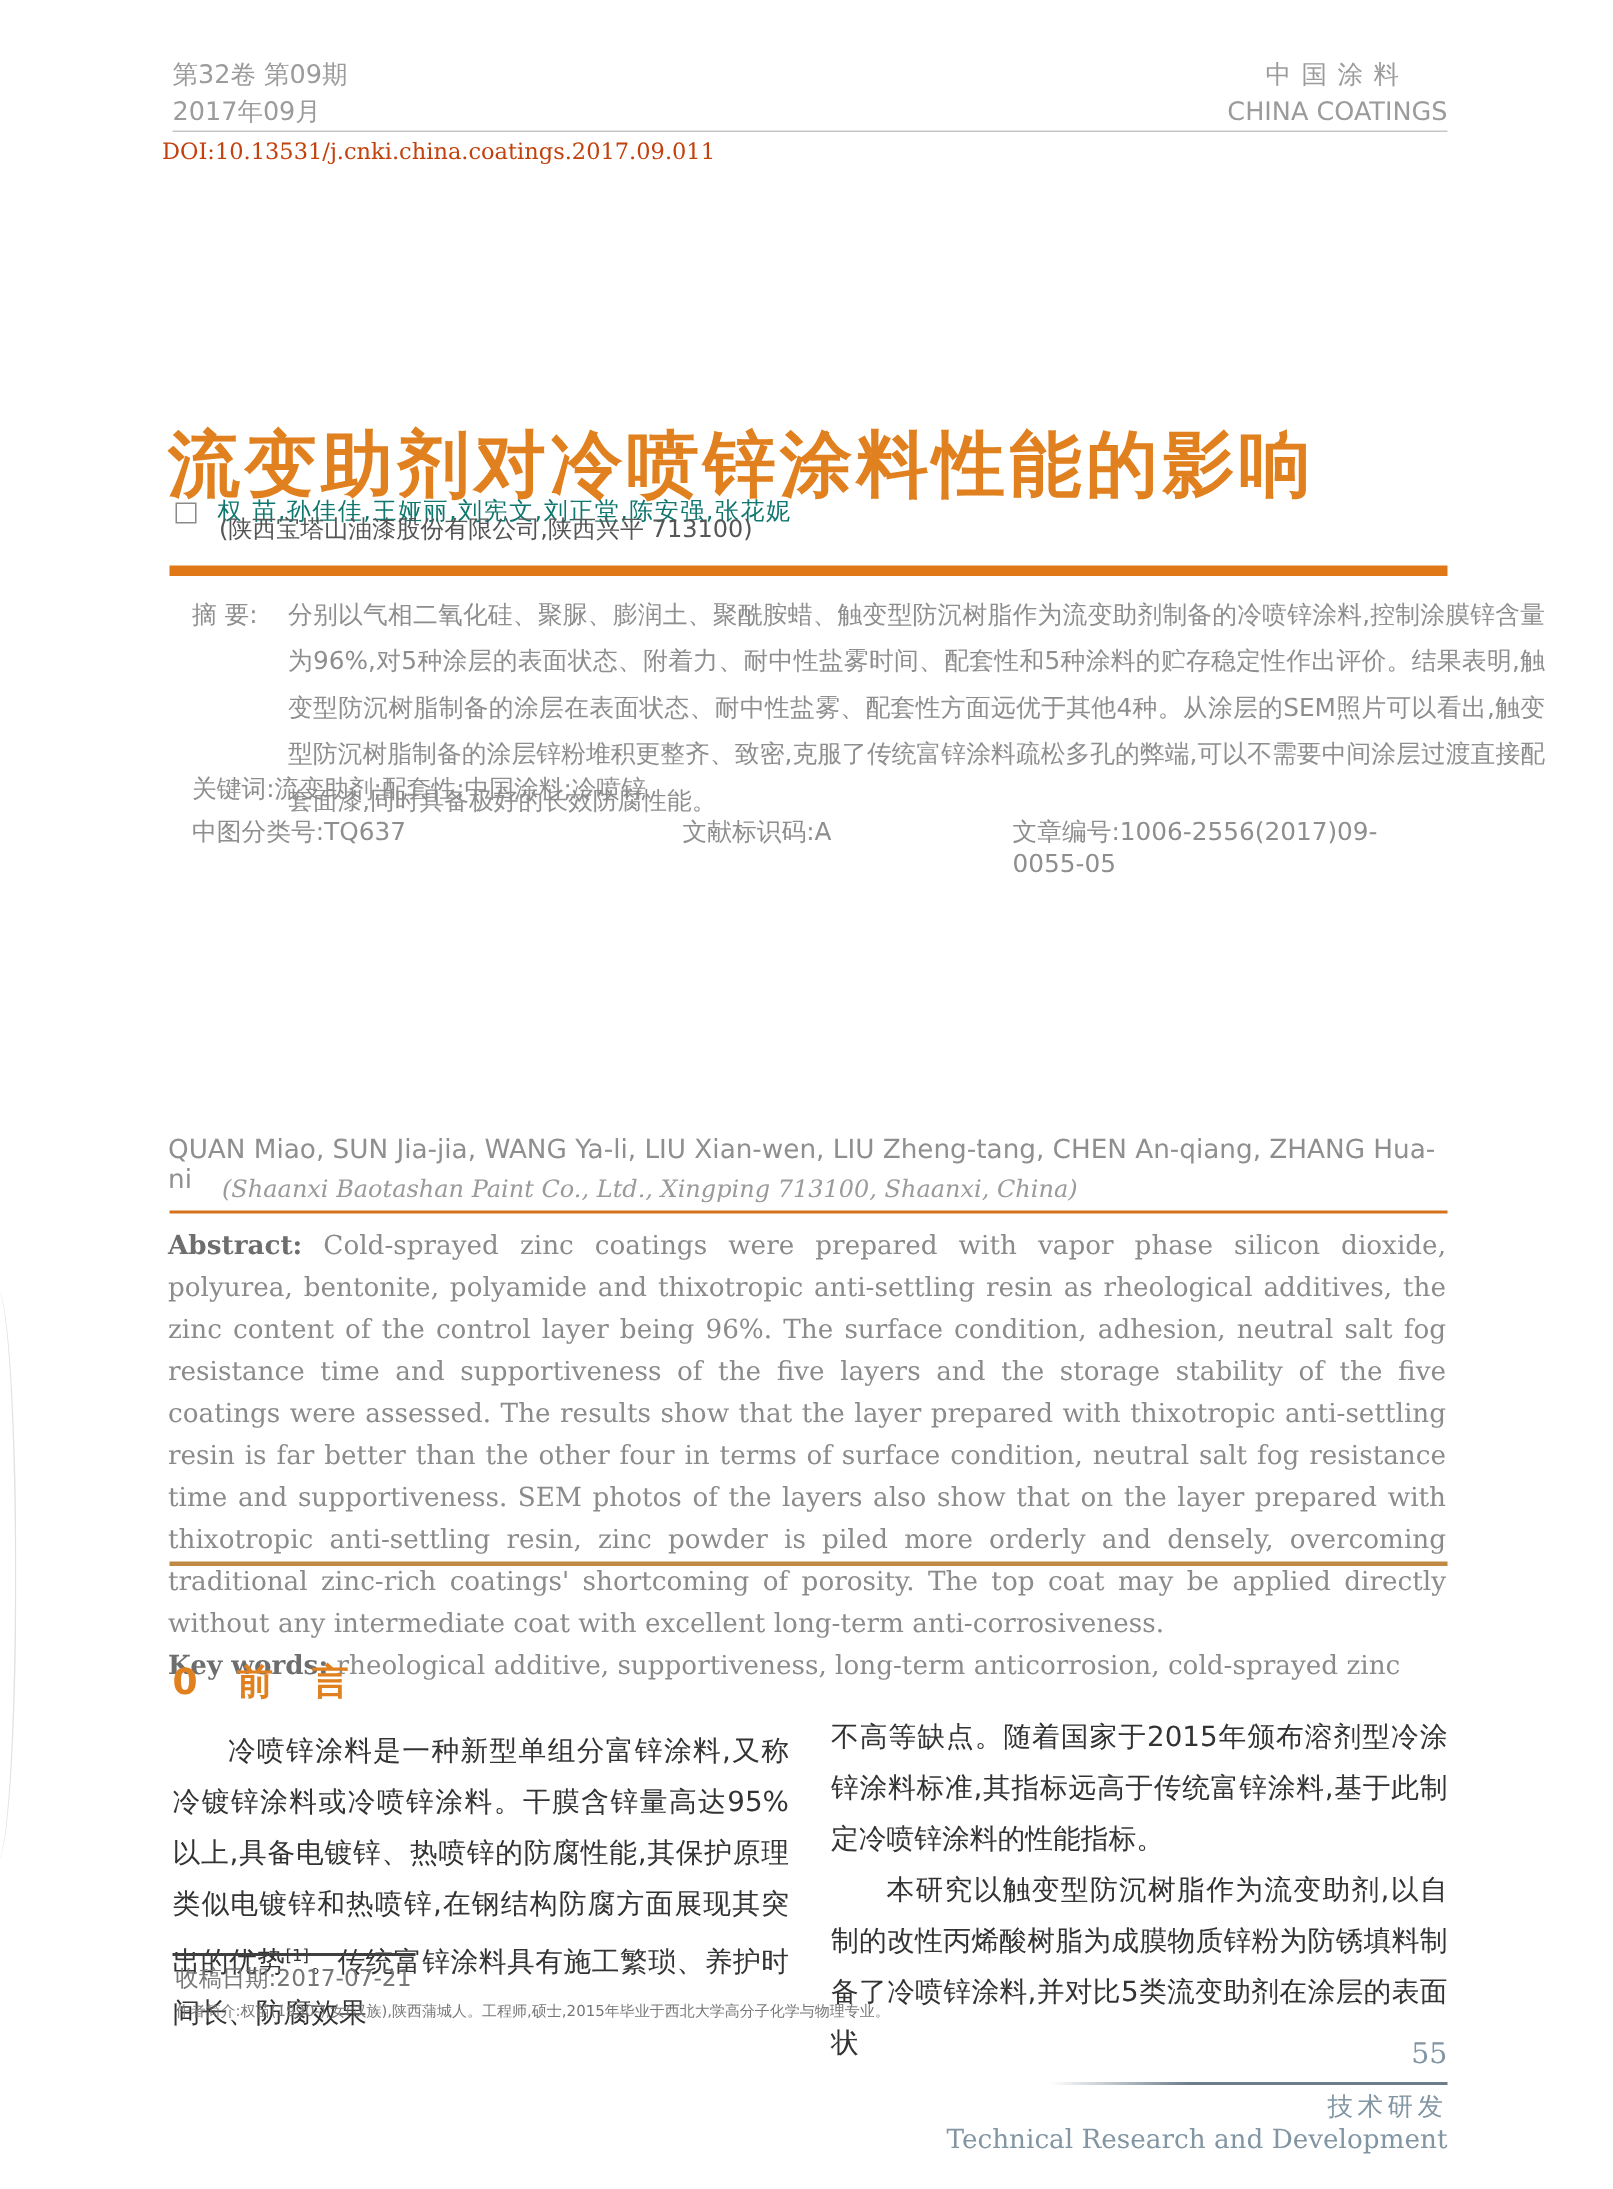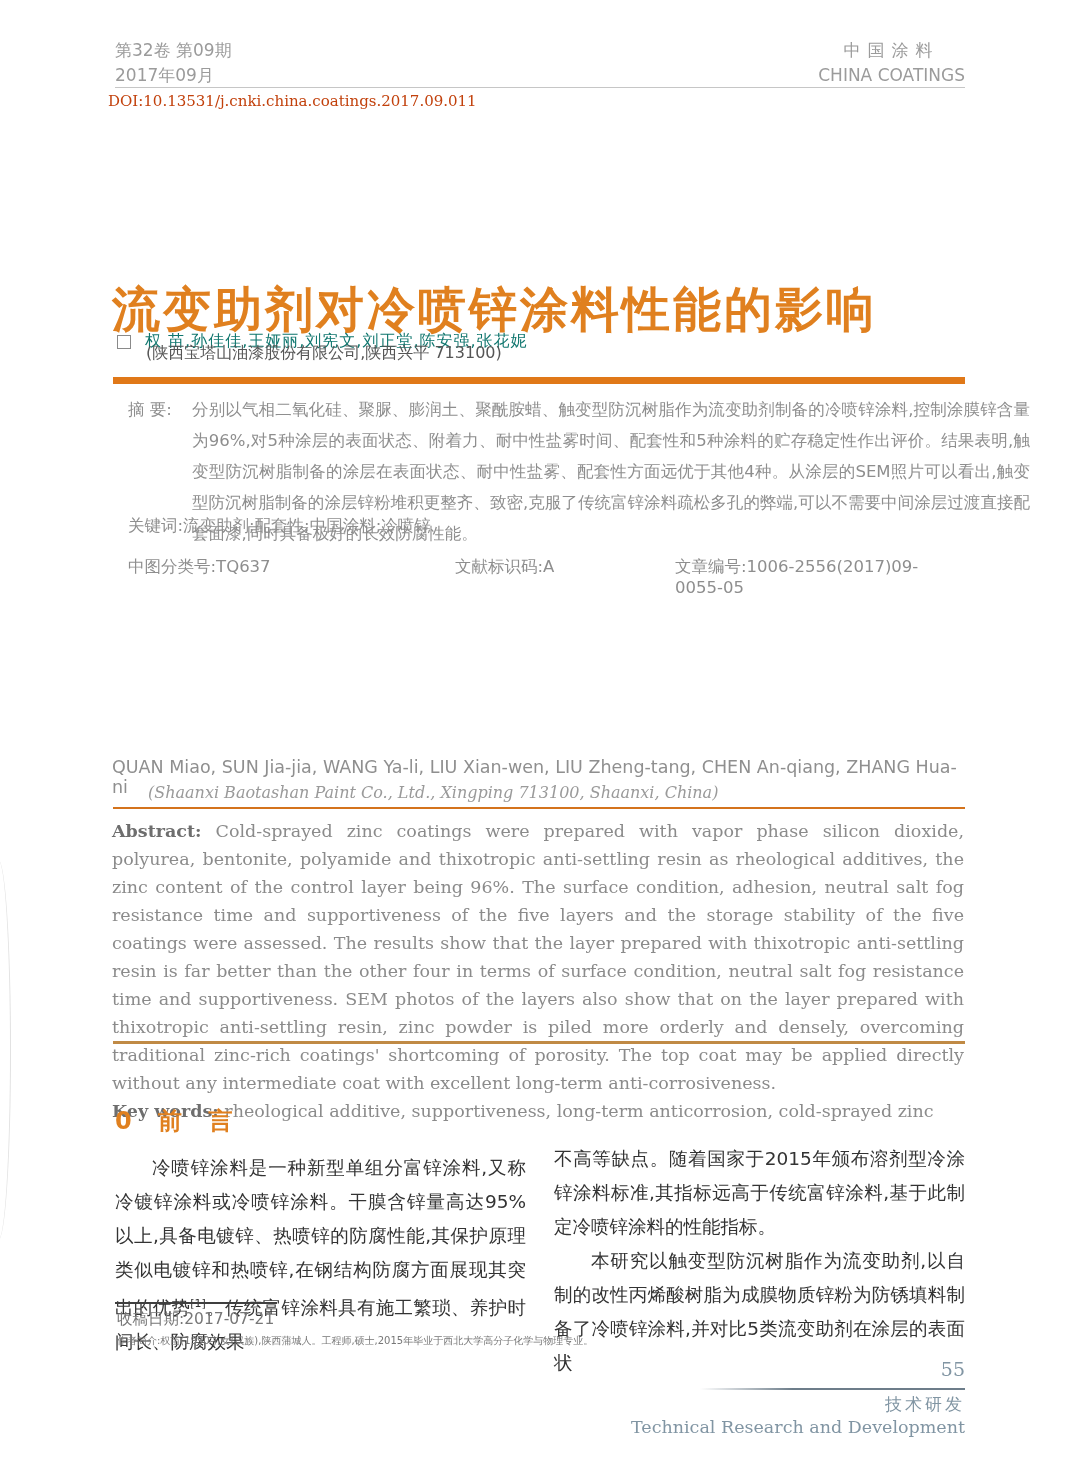--- a/index.html
+++ b/index.html
@@ -32,21 +32,21 @@
   .rule-orange-thick { position:absolute; top:377px; left:113px; width:852px; height:7px; background:#E07818; }
   
   .abstract-cn {
     position:absolute; top:394px; left:128px; width:838px;
     font-size:16.5px; line-height:31px; color:#8e8e8e; text-align:justify;
   }
   .hang { position:relative; padding-left:64px; }
   .hang-label { position:absolute; left:0; top:0; }
   .keywords-cn { position:absolute; top:515px; left:128px; font-size:16.5px; color:#8e8e8e; }
   .clc-row {
-    position:absolute; top:556px; left:128px; width:838px;
+    position:absolute; top:544px; left:128px; width:838px;
     display:flex; font-size:16.5px; color:#8e8e8e;
   }
   .clc-row .clc      { flex:0 0 327px; }
   .clc-row .doccode  { flex:0 0 220px; }
   
   .title-en {
     position:absolute; top:660px; left:112px; width:830px;
     font-size:31px; font-weight:800; color:#E0801F; line-height:48px; letter-spacing:0.3px;
   }
   .authors-en { position:absolute; top:757px; left:112px; width:852px; font-size:17.5px; color:#8f8f8f; }

